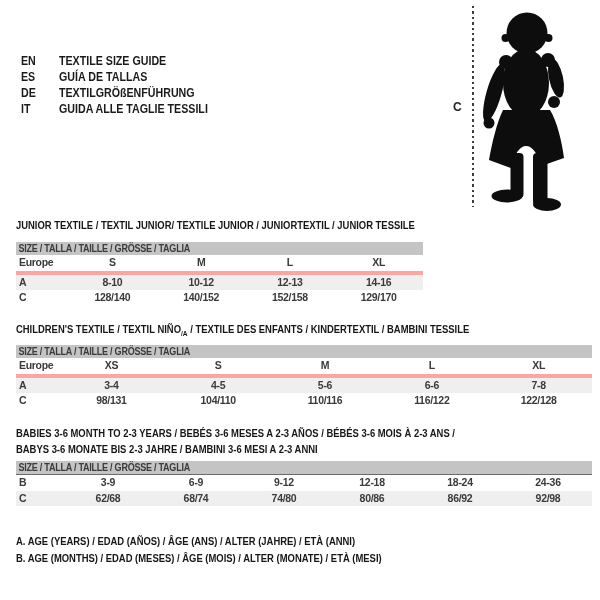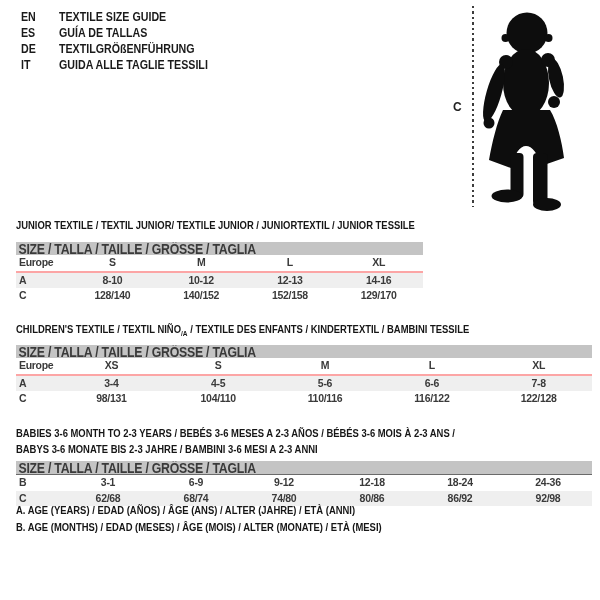--- a/index.html
+++ b/index.html
@@ -5,43 +5,43 @@
   html,body{margin:0;padding:0;}
   body{
     width:600px;height:600px;background:#ffffff;position:relative;
     font-family:"Liberation Sans", sans-serif;color:#1c1c1c;overflow:hidden;
   }
   .cond{display:inline-block;transform:scaleX(0.82);transform-origin:0 50%;white-space:nowrap;}
 
   
   .lang-list{position:absolute;top:9px;left:21px;}
   .lang-row{height:16px;line-height:16px;font-size:13px;font-weight:700;color:#1a1a1a;}
-  .lang-code{display:inline-block;width:38px;}
+  .lang-code{display:inline-block;width:38px;margin-top:44px;}
 
   
   .height-line{position:absolute;left:472px;top:6px;width:2px;height:201px;
     background-image:repeating-linear-gradient(#3d3d3d 0px,#3d3d3d 2.4px,transparent 2.4px,transparent 5.4px);}
   .height-label{position:absolute;left:453px;top:100px;font-size:12px;font-weight:700;color:#222;}
   .baby-svg{position:absolute;left:470px;top:5px;}
 
   
   .heading{position:absolute;left:16px;font-size:11.5px;font-weight:700;color:#161616;line-height:16px;white-space:nowrap;}
   .heading sub{font-size:8px;}
   .size-table{position:absolute;left:16px;border-collapse:collapse;table-layout:fixed;}
   .size-table td{padding:0;height:15.5px;line-height:15.5px;font-size:10.5px;font-weight:700;
     color:#3a3a3a;text-align:center;letter-spacing:-0.3px;overflow:hidden;}
   .size-table td.lbl{text-align:left;padding-left:3px;}
-  .size-table tr.bar td{background:#c4c4c4;height:13px;line-height:13px;text-align:left;color:#3a3a3a;font-size:15px;}
+  .size-table tr.bar td{background:#c4c4c4;height:13px;line-height:13px;text-align:left;color:#3a3a3a;font-size:11px;}
   .size-table tr.bar td .cond{padding-left:3px;}
-  .size-table tr.cols td{border-bottom:2px solid #fca5a5;}
+  .size-table tr.cols td{border-bottom:4px solid #fca5a5;}
   .size-table.bar-divider tr.bar td{border-bottom:1px solid #6a6a6a;}
   .size-table tr.shaded td{background:#efefef;}
 
   
-  .notes{position:absolute;left:16px;top:502px;}
+  .notes{position:absolute;left:16px;top:533px;}
   .note-line{height:17px;line-height:17px;font-size:11.5px;font-weight:700;color:#161616;white-space:nowrap;}
 </style>
 </head>
 <body>
 
 <div class="page">
 
   <div class="lang-list">
     <div class="lang-row">
       <span class="lang-code"><span class="cond">EN</span></span><span class="cond">TEXTILE SIZE GUIDE</span>
@@ -176,21 +176,21 @@
         <col>
         <col>
         <col>
       </colgroup>
     <tbody>
         <tr class="bar">
       <td colspan="7"><span class="cond">SIZE / TALLA / TAILLE / GRÖSSE / TAGLIA</span></td>
     </tr>
     <tr>
       <td class="lbl">B</td>
-      <td>3-1</td>
+      <td>3-9</td>
       <td>6-9</td>
       <td>9-12</td>
       <td>12-18</td>
       <td>18-24</td>
       <td>24-36</td>
     </tr>
     <tr class="shaded">
       <td class="lbl">C</td>
       <td>62/68</td>
       <td>68/74</td>

